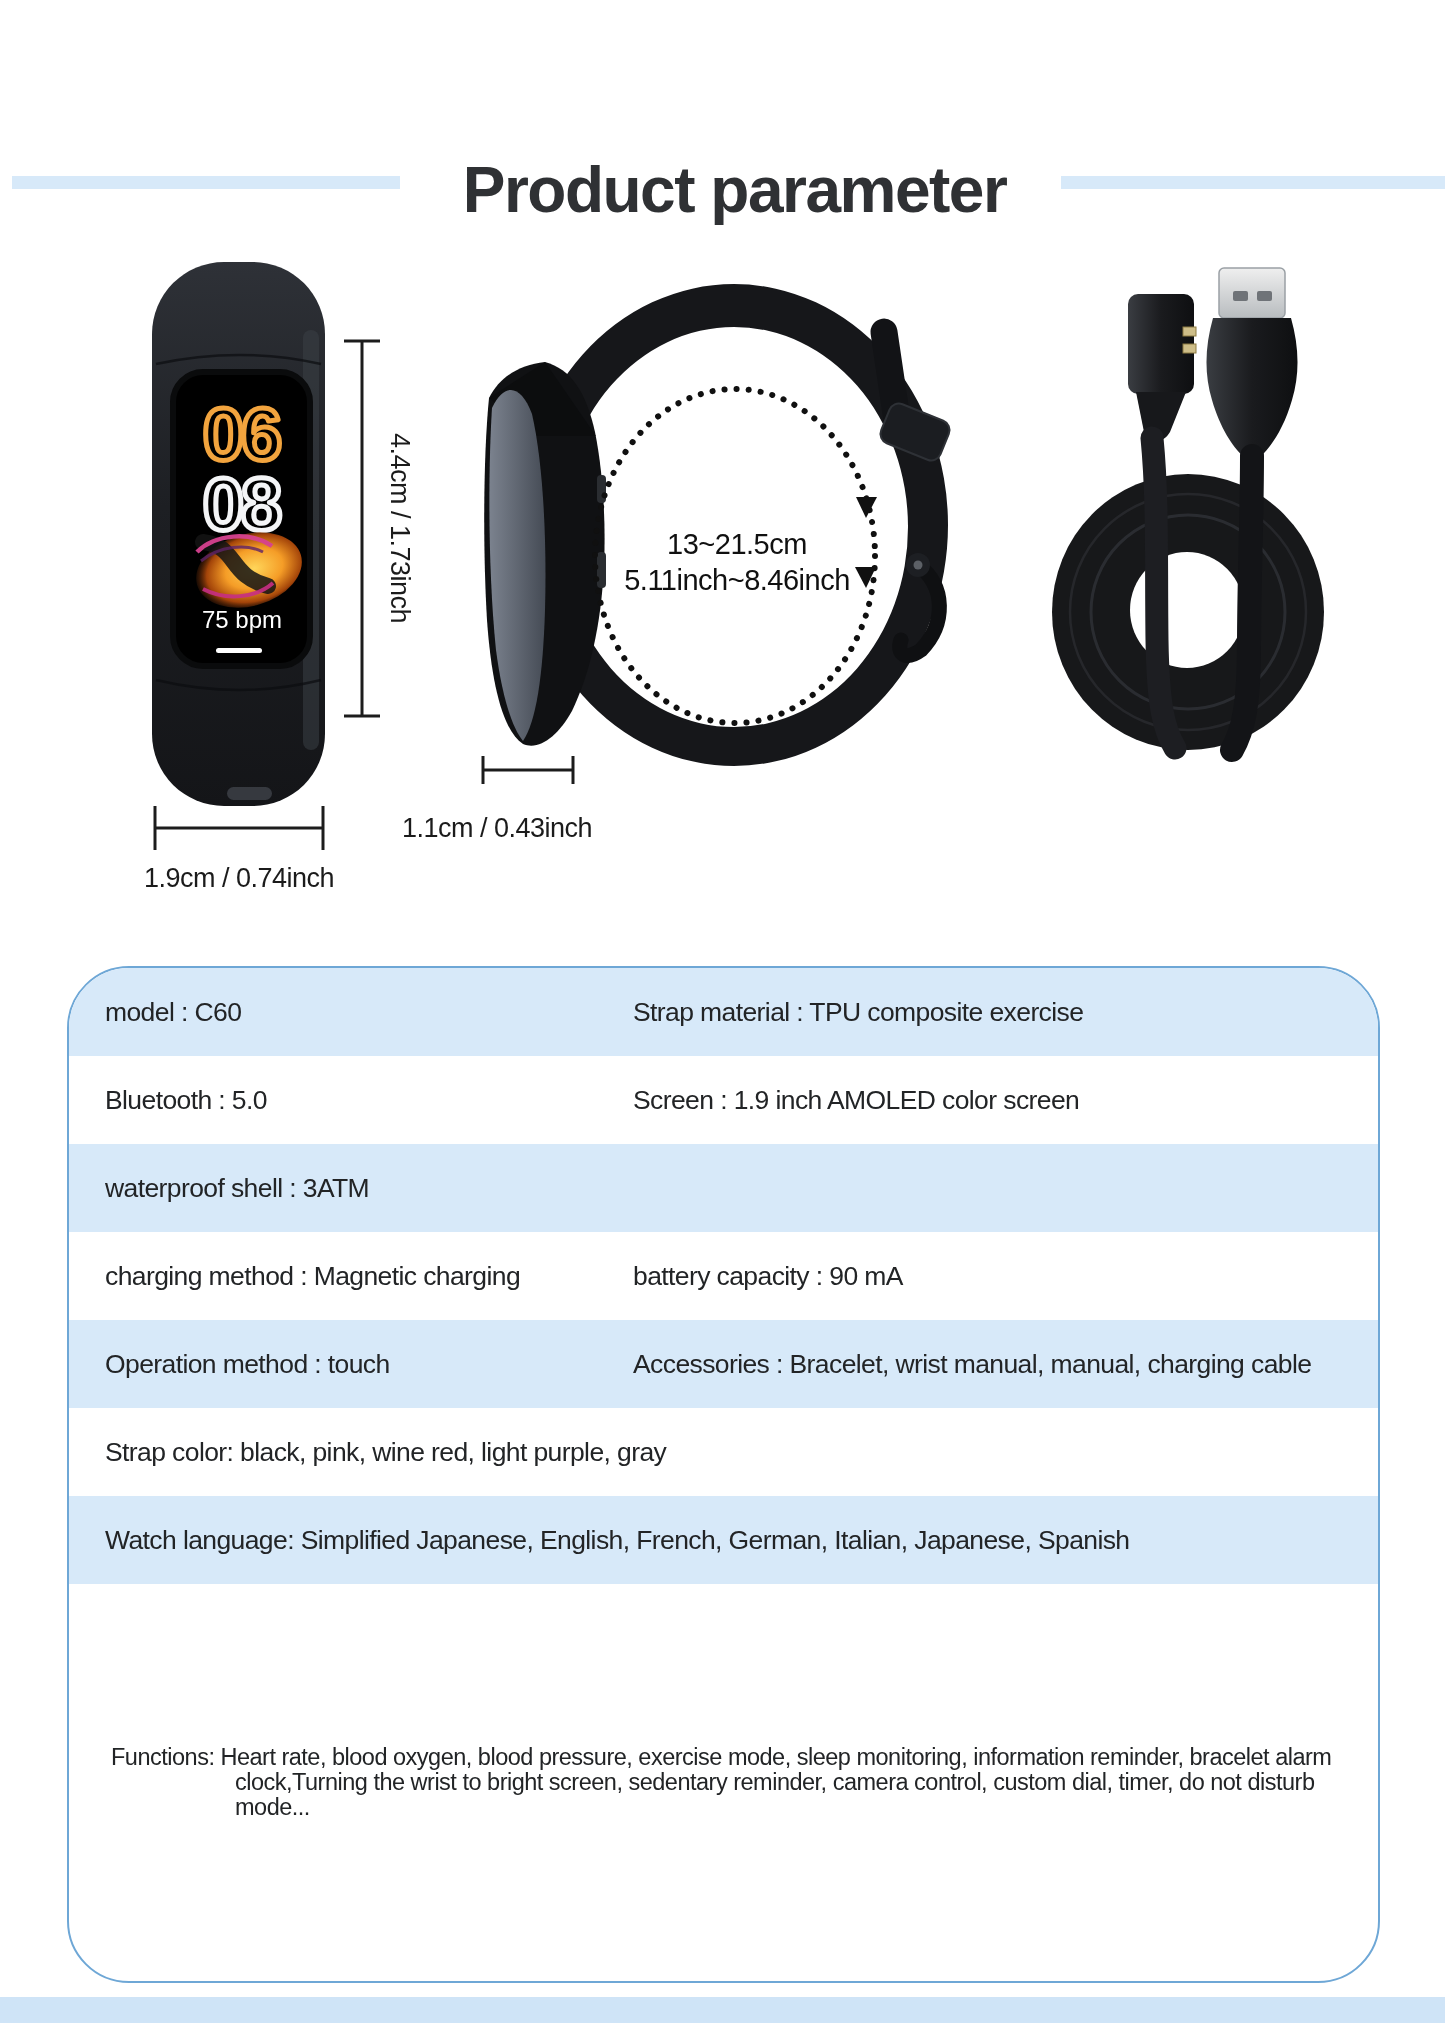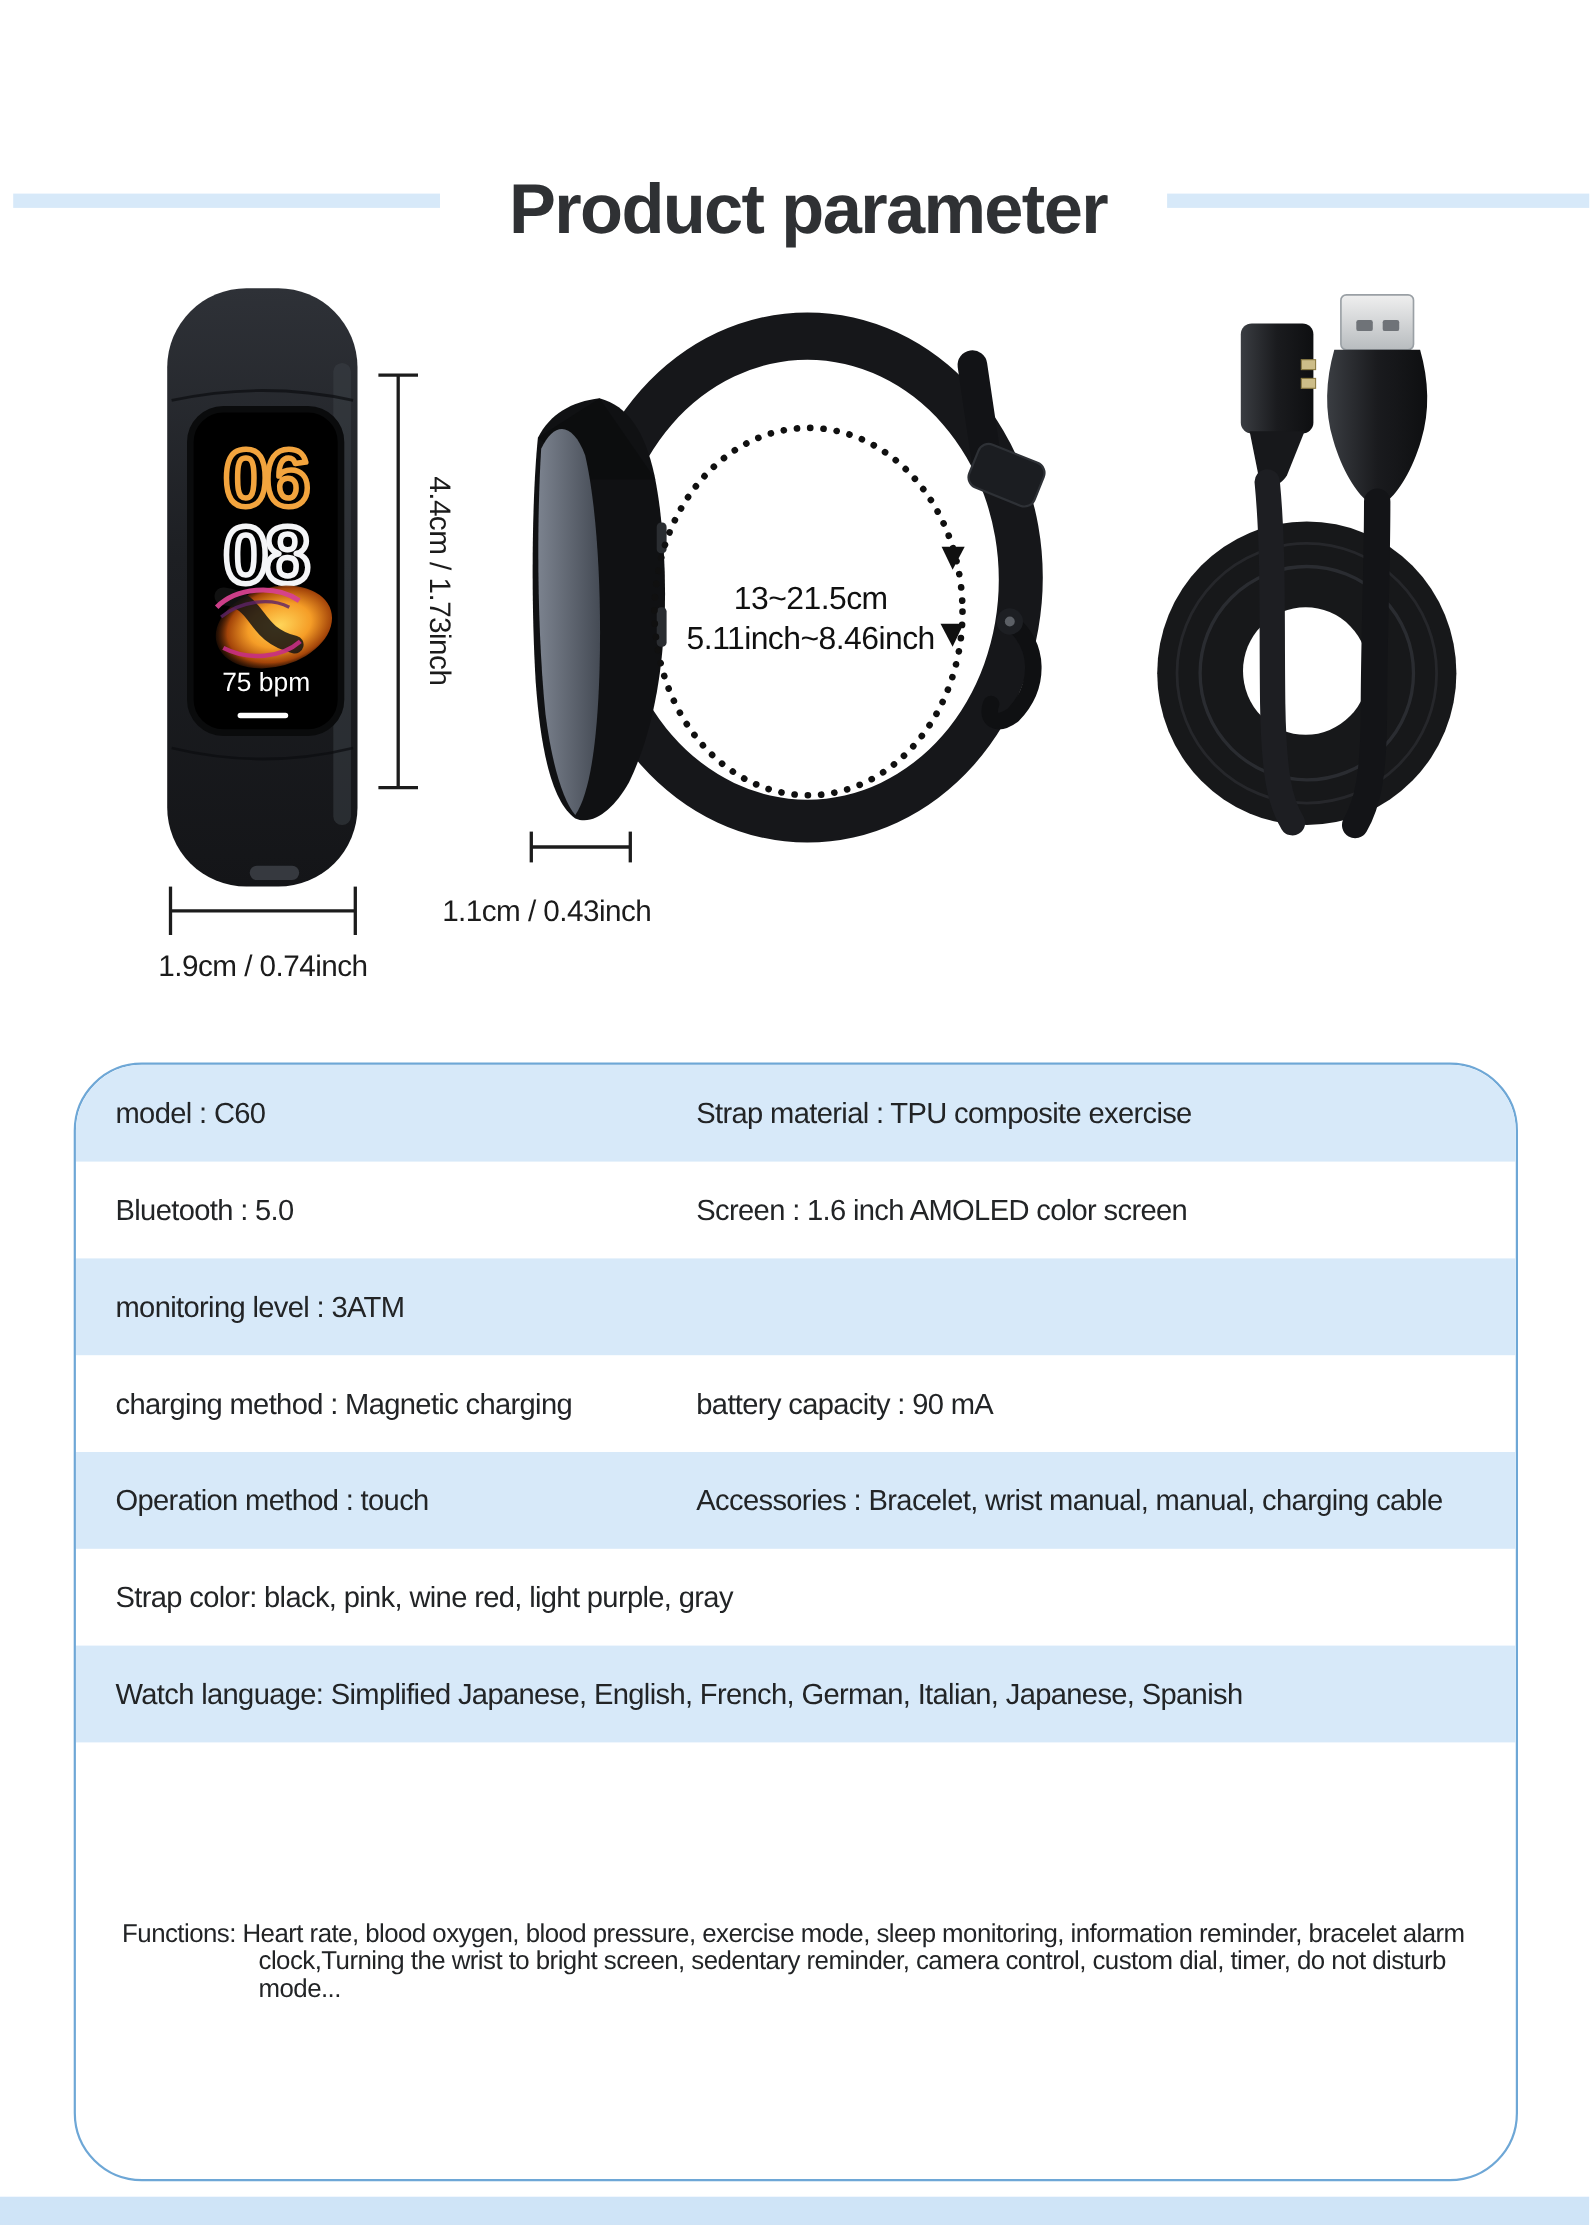--- a/index.html
+++ b/index.html
@@ -172,24 +172,24 @@
     </g>
   </svg>
 
   <div class="spec-table">
     <div class="spec-row shade">
       <div class="col1">model : C60</div>
       <div class="col2">Strap material : TPU composite exercise</div>
     </div>
     <div class="spec-row">
       <div class="col1">Bluetooth : 5.0</div>
-      <div class="col2">Screen : 1.6 inch AMOLED color screen</div>
-    </div>
-    <div class="spec-row shade">
-      <div class="col2">monitoring level : 3ATM</div>
+      <div class="col2">Screen : 1.9 inch AMOLED color screen</div>
+    </div>
+    <div class="spec-row shade">
+      <div class="col2">waterproof shell : 3ATM</div>
     </div>
     <div class="spec-row">
       <div class="col1">charging method : Magnetic charging</div>
       <div class="col2">battery capacity : 90 mA</div>
     </div>
     <div class="spec-row shade">
       <div class="col1">Operation method : touch</div>
       <div class="col2">Accessories : Bracelet, wrist manual, manual, charging cable</div>
     </div>
     <div class="spec-row">

